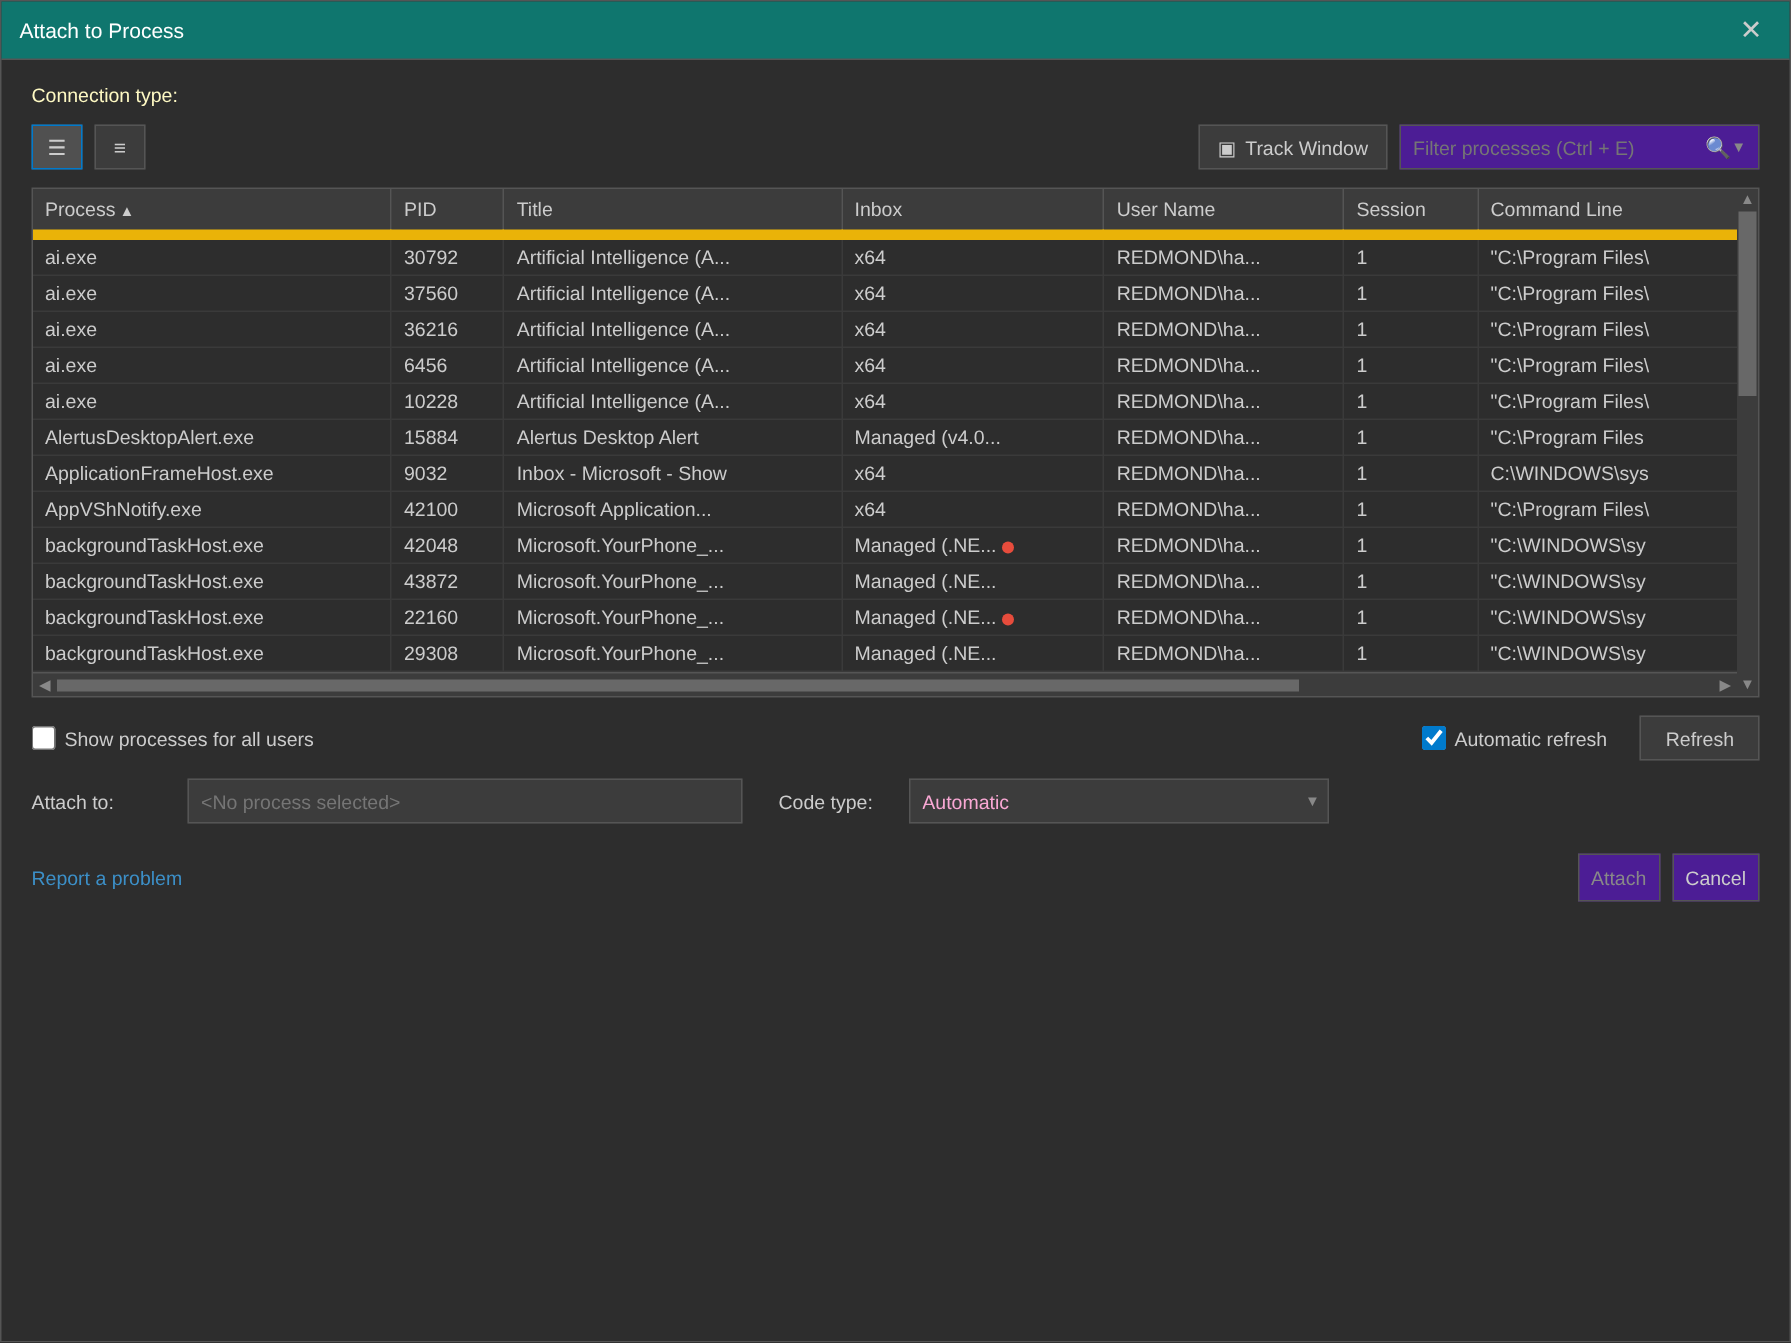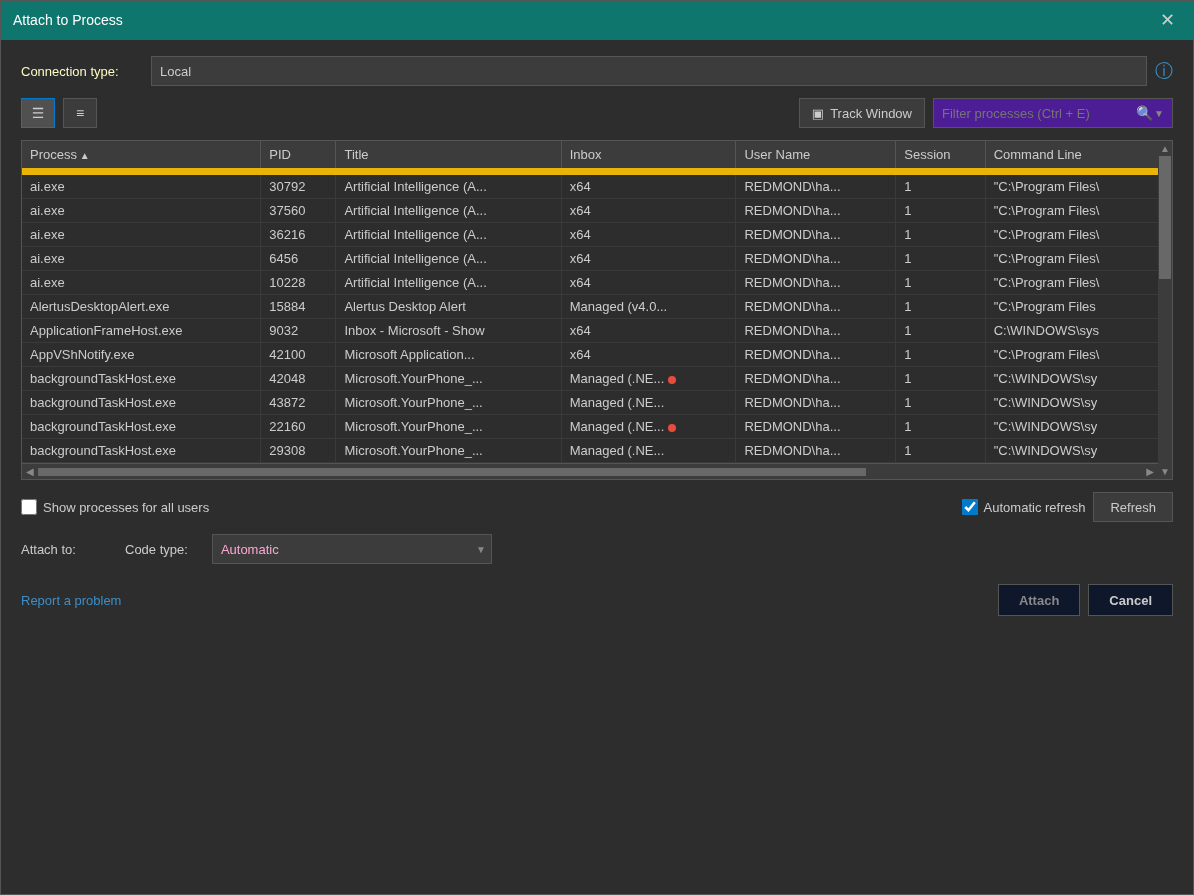--- a/index.html
+++ b/index.html
@@ -220,21 +220,21 @@
     }
     .checkbox-label input[type=checkbox] {
       width: 16px;
       height: 16px;
       cursor: pointer;
       accent-color: #007acc;
     }
     .auto-refresh-group {
       display: flex;
       align-items: center;
-      gap: 8px;
+      gap: 22px;
       margin-left: auto;
     }
     .refresh-btn {
       background: #3c3c3c;
       border: 1px solid #555;
       color: #cccccc;
       padding: 4px 16px;
       cursor: pointer;
       font-size: 13px;
       height: 30px;
@@ -281,28 +281,27 @@
       color: #3c8fc7;
       cursor: pointer;
       text-decoration: none;
       font-size: 13px;
     }
     .action-buttons {
       display: flex;
       gap: 8px;
     }
     .action-btn {
-      background: #0f172a;
+      background: #4c1d95;
       border: 1px solid #555;
       color: #888;
-      padding: 6px 20px;
+      padding: 6px 8px;
       cursor: pointer;
       font-size: 13px;
       height: 32px;
-      font-weight: bold;
     }
     .action-btn.cancel-btn {
       color: #cccccc;
     }
     .dot-indicator {
       width: 8px;
       height: 8px;
       background: #e74c3c;
       border-radius: 50%;
       display: inline-block;
@@ -351,26 +350,20 @@
 
   <div class="title-bar">
     <span class="title-bar-title">Attach to Process</span>
     <button class="close-btn">✕</button>
   </div>
 
   <div class="dialog-body">
 
     <div class="connection-row">
       <span class="connection-label">Connection type:</span>
-      <div class="connection-select-wrap">
-        <select class="connection-select">
-          <option>Local</option>
-        </select>
-        <span class="info-icon">ⓘ</span>
-      </div>
     </div>
 
     <div class="toolbar-row">
       <button class="toolbar-btn active">
         <span>☰</span>
       </button>
       <button class="toolbar-btn">
         <span>≡</span>
       </button>
       <div class="spacer"></div>
@@ -540,20 +533,21 @@
         <label class="checkbox-label">
           <input type="checkbox" checked="" style="">
           <span>Automatic refresh</span>
         </label>
         <button class="refresh-btn">Refresh</button>
       </div>
     </div>
 
     <div class="attach-to-row">
       <span class="attach-to-label">Attach to:</span>
+      <input class="attach-to-input" type="text" value="" placeholder="&lt;No process selected&gt;" style="">
       <span class="code-type-label">Code type:</span>
       <div style="display:flex;align-items:center;position:relative;">
         <select class="code-type-select">
           <option>Automatic</option>
         </select>
         <span style="position:absolute;right:6px;color:#888;pointer-events:none;font-size:10px;">▼</span>
       </div>
     </div>
 
     <div class="bottom-action-row">

